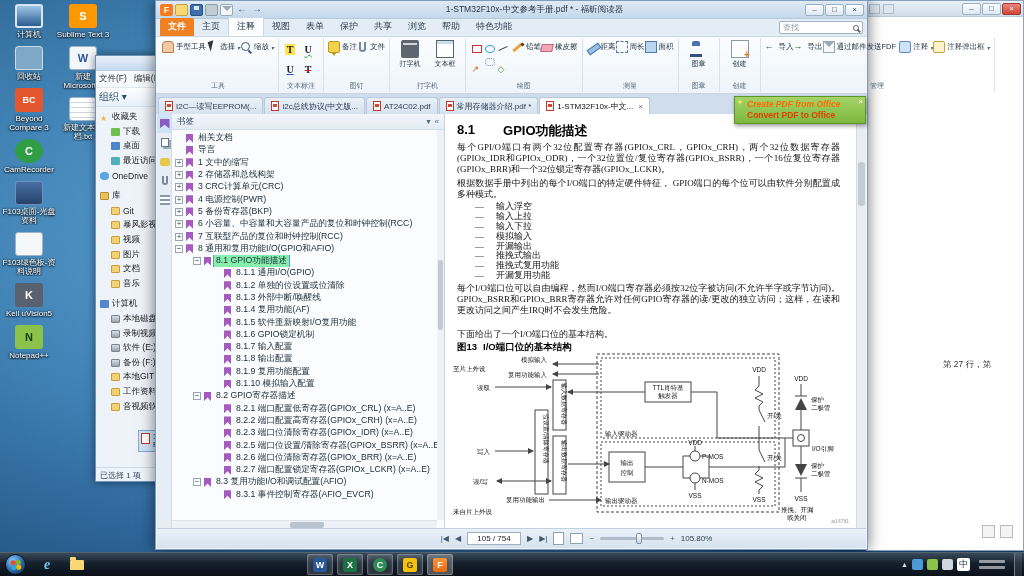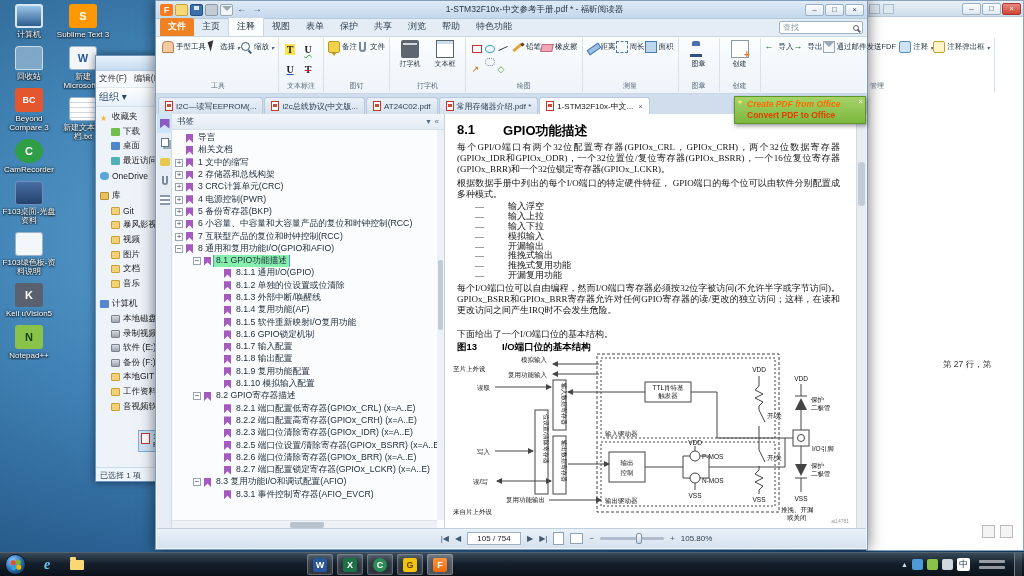--- a/index.html
+++ b/index.html
@@ -175,23 +175,23 @@
 .bm-vscroll{position:absolute;right:0;top:16px;bottom:8px;width:7px;background:#eef1f5}
 .bm-vthumb{position:absolute;left:1px;width:5px;top:130px;height:70px;background:#c2cbd5;border-radius:2px}
 .bm-hscroll{position:absolute;left:0;right:7px;bottom:0;height:8px;background:#eef1f5;border-top:1px solid #dde3ea}
 .bm-hthumb{position:absolute;left:118px;width:34px;top:1px;height:6px;background:#b9c3ce;border-radius:2px}
 
 .f-content{flex:1;position:relative;background:#fff;overflow:hidden;font-family:"Liberation Serif",serif;color:#151515}
 .sec-head{position:absolute;left:12px;top:8px;display:flex;gap:28px;font-family:"Liberation Sans",sans-serif;font-weight:bold;font-size:13px;color:#000}
 .pp{position:absolute;left:12px;right:16px;font-size:9px;line-height:11px;text-align:justify}
 #p1{top:28px}#p2{top:64px}#p3{top:169px}#p4{top:215px;text-align:left}
 .bullets{position:absolute;left:30px;top:88px;font-size:9px;line-height:9.9px}
-.bullet-row{display:flex;gap:24px;height:9.9px}
+.bullet-row{display:flex;gap:12px;height:9.9px}
 .bdash::before{content:"—"}
-.fig-cap{position:absolute;left:12px;top:227px;display:flex;gap:25px;font-family:"Liberation Sans",sans-serif;font-weight:bold;font-size:9.5px;color:#000}
+.fig-cap{position:absolute;left:12px;top:227px;display:flex;gap:6px;font-family:"Liberation Sans",sans-serif;font-weight:bold;font-size:9.5px;color:#000}
 .fig-svg{position:absolute;left:4px;top:238px}
 svg text{fill:#111;font-size:6.5px;font-family:"Liberation Sans",sans-serif}
 svg .vt{font-size:6px}
 svg line,svg rect,svg polyline,svg circle{stroke:#444;fill:none;stroke-width:1}
 svg rect.pad{fill:#fff}
 svg polygon{fill:#444;stroke:none}
 svg .dash{stroke-dasharray:3,2}
 svg .dash2{stroke-dasharray:2,2}
 svg text.wm{fill:#999;font-size:5px}
 .f-vscroll{width:10px;background:#e9edf2;border-left:1px solid #d4dae0;position:relative}
@@ -708,27 +708,27 @@
           <span class="bm-head-icons">
             <span>▾</span>
             <span>«</span>
           </span>
         </div>
         <div class="bm-tree">
 
             <div class="bm-item d1">
               <span class="exp"></span>
               <span class="bmk"></span>
+              <span class="bm-label">相关文档</span>
+            </div>
+
+            <div class="bm-item d1">
+              <span class="exp"></span>
+              <span class="bmk"></span>
               <span class="bm-label">导言</span>
-            </div>
-
-            <div class="bm-item d1">
-              <span class="exp"></span>
-              <span class="bmk"></span>
-              <span class="bm-label">相关文档</span>
             </div>
 
             <div class="bm-item d1 p">
               <span class="exp"></span>
               <span class="bmk"></span>
               <span class="bm-label">1 文中的缩写</span>
             </div>
 
             <div class="bm-item d1 p">
               <span class="exp"></span>

